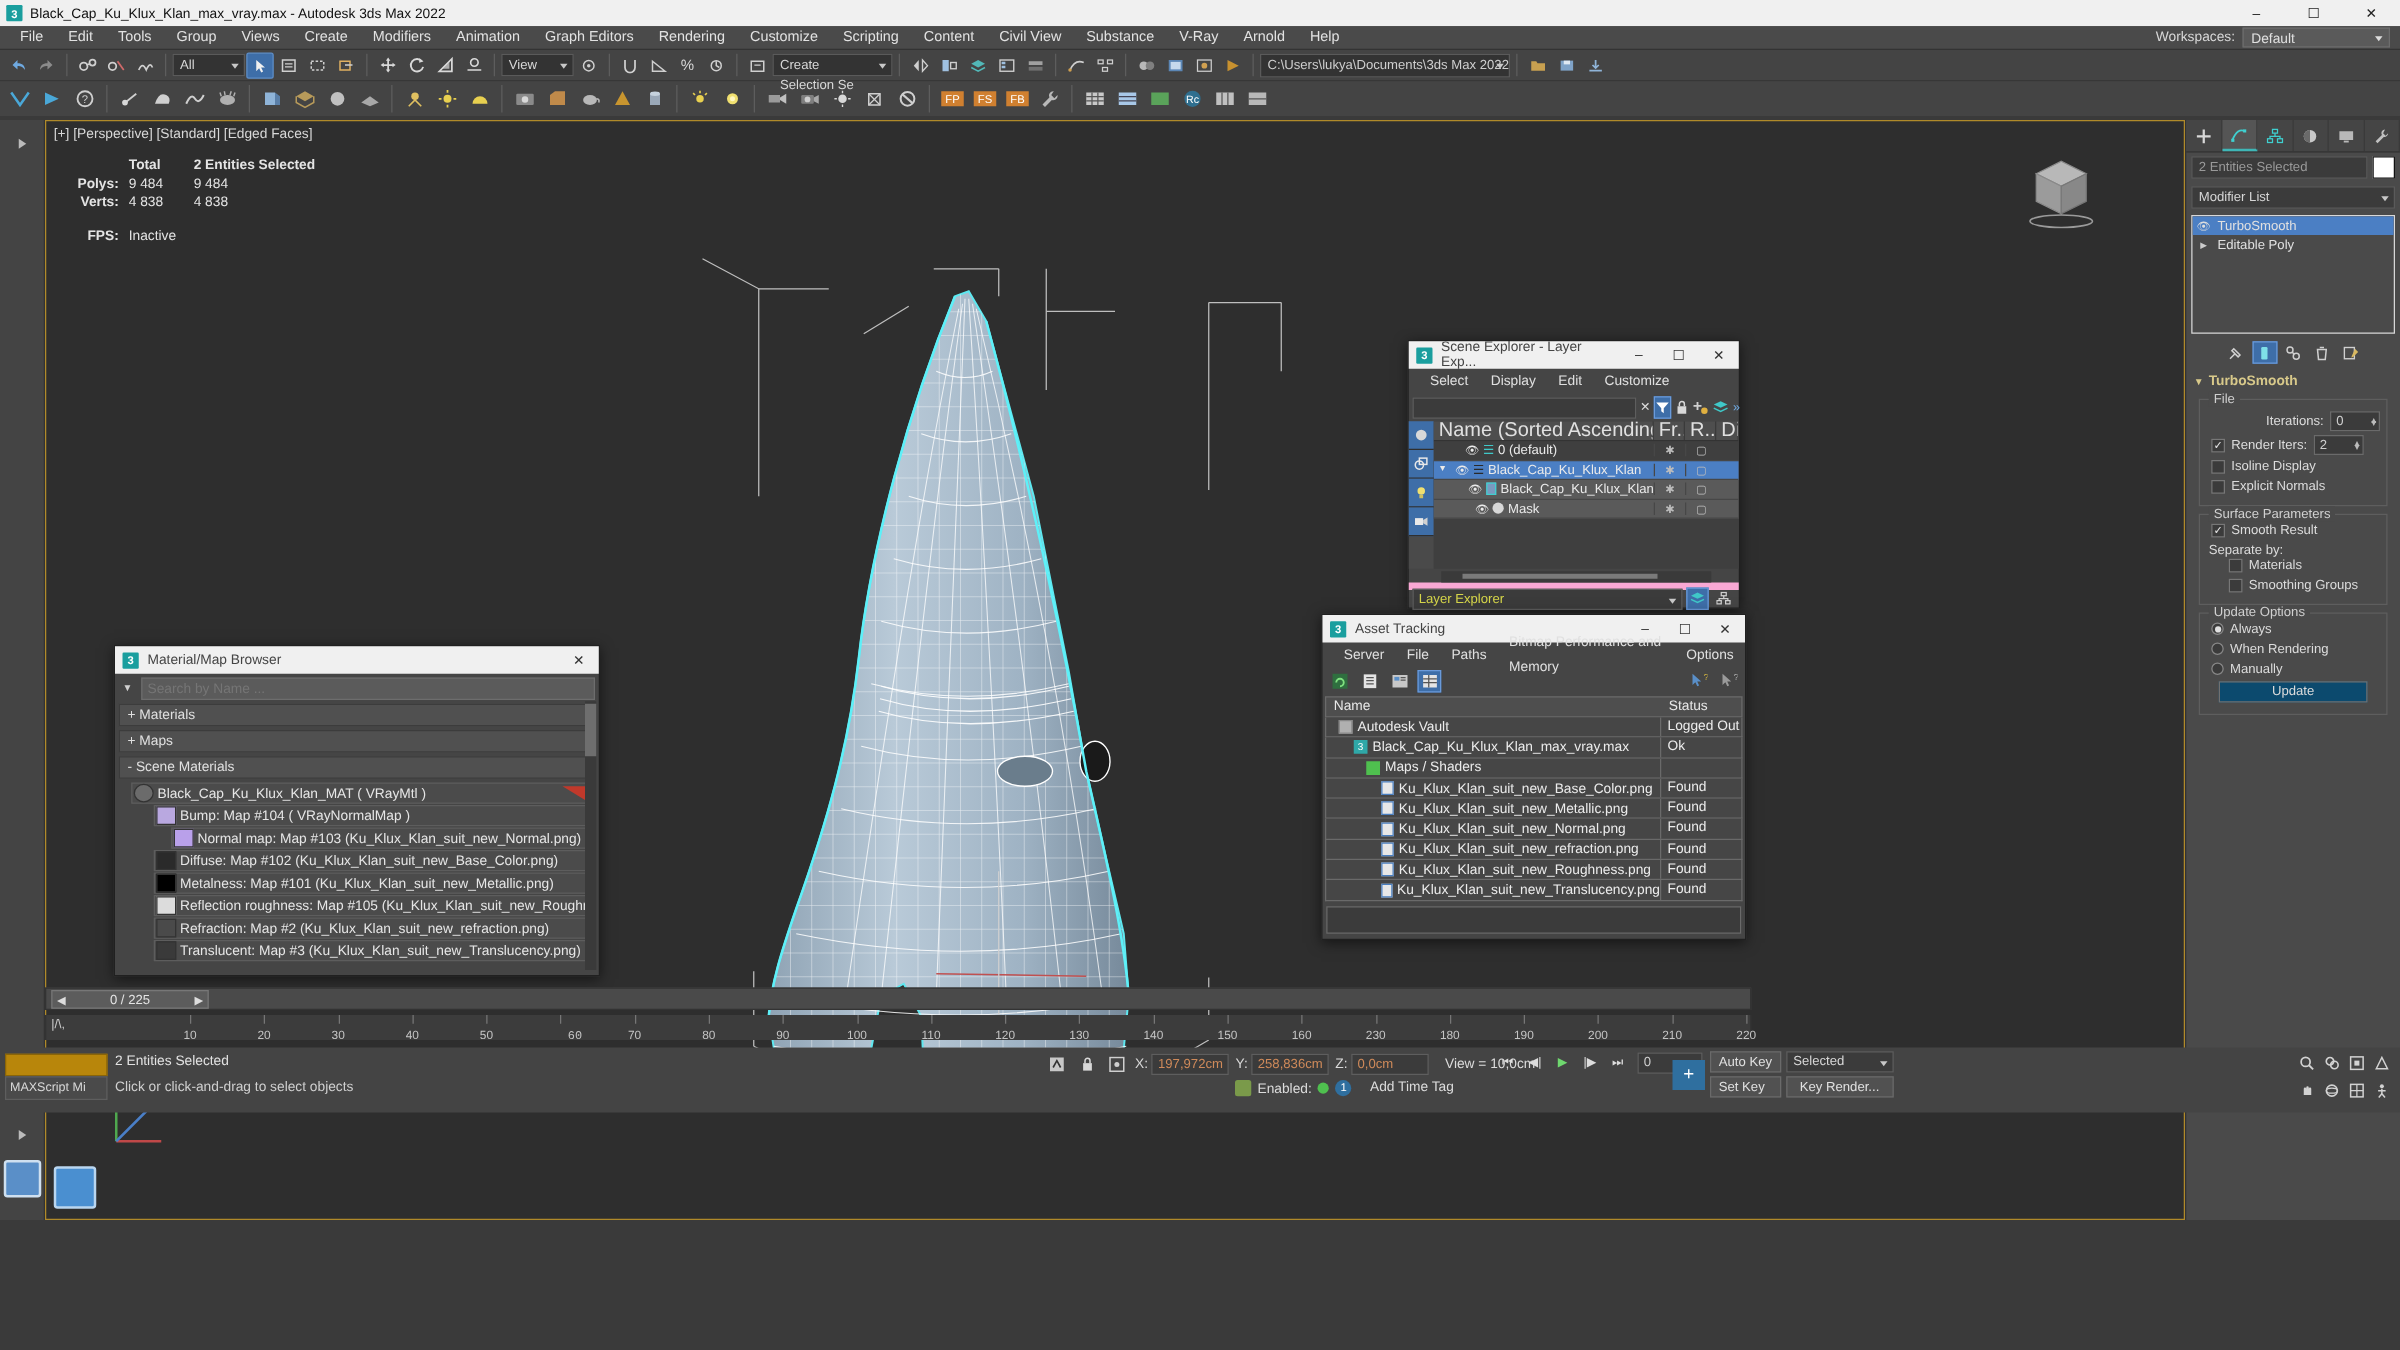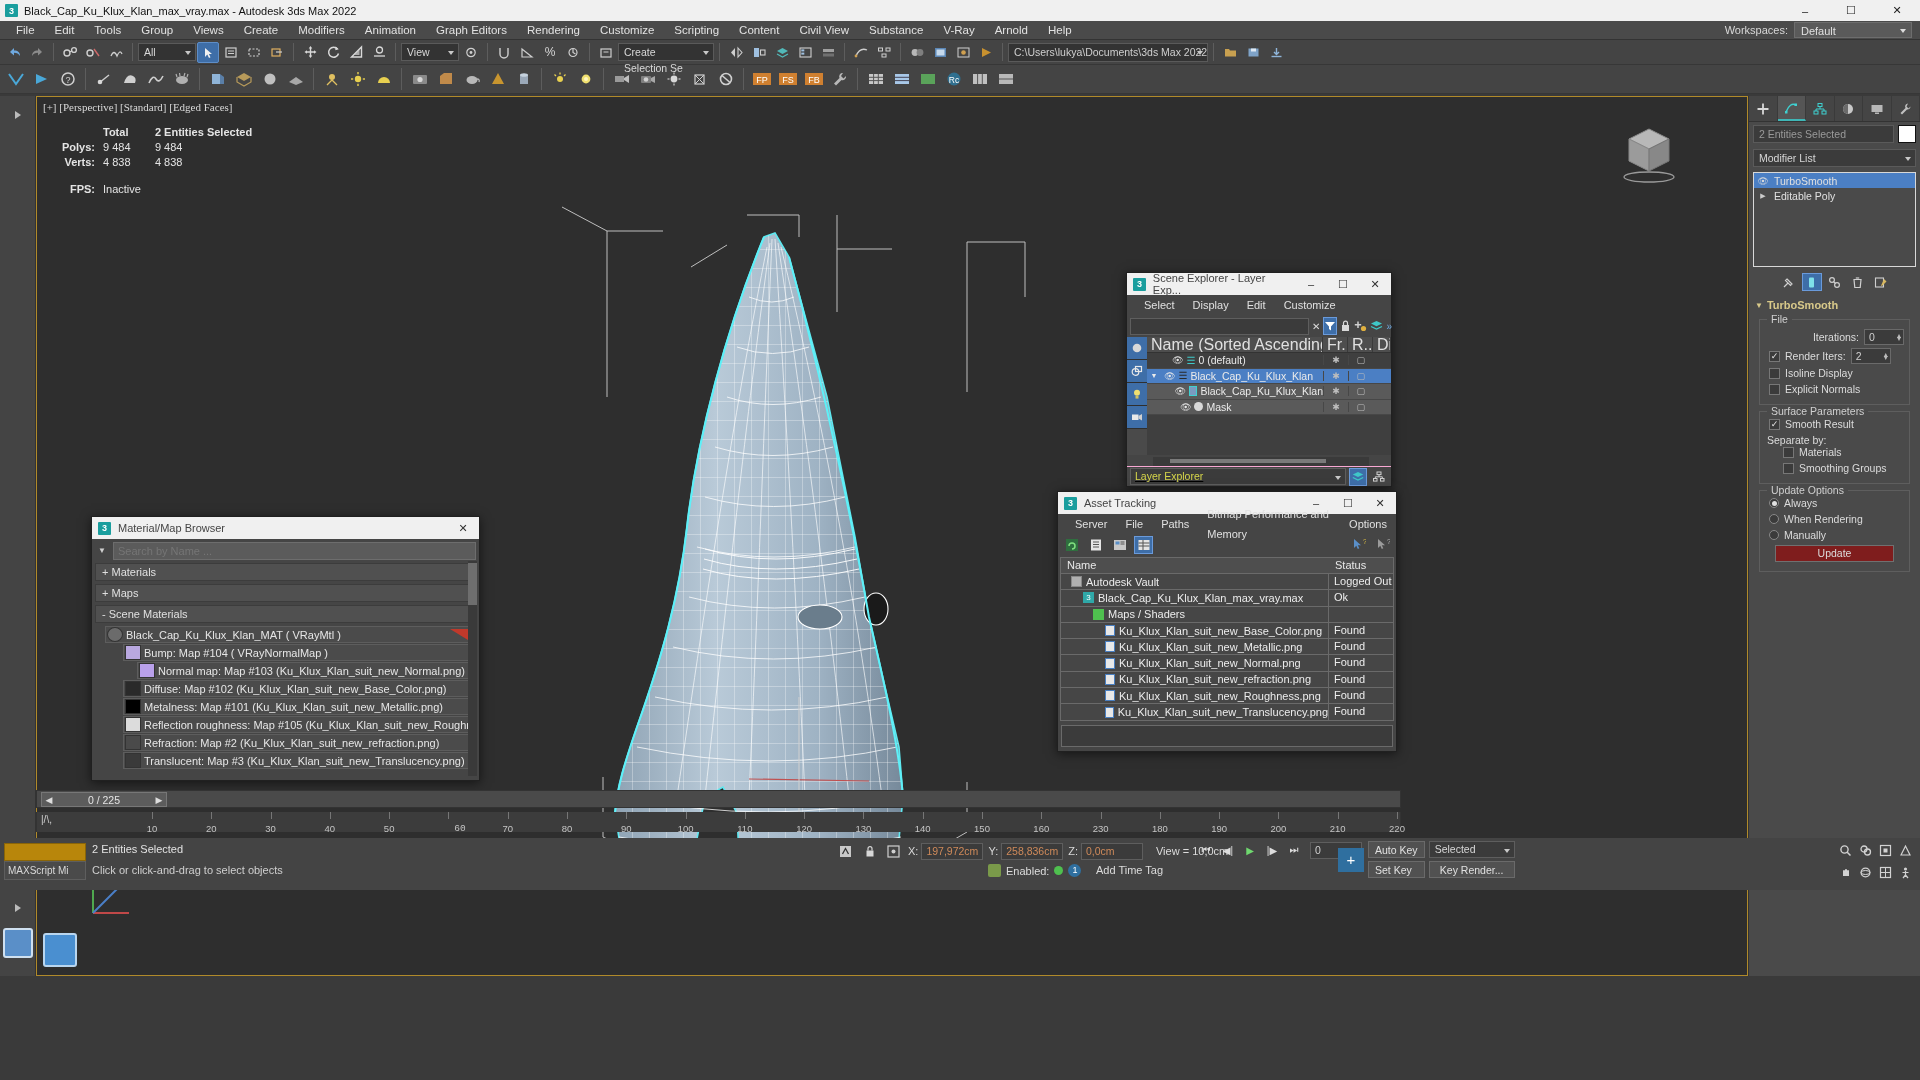--- a/index.html
+++ b/index.html
@@ -53,21 +53,21 @@
 
   
   .main{ position:absolute; top:96px; left:0; width:1920px; height:880px; display:flex; }
 
   
   .leftbar{ width:36px; background:#444; border-right:1px solid #333;
     display:flex; flex-direction:column; align-items:center; padding-top:8px; }
 
   
   .viewport{ position:relative; flex:1; background:#2e2e2e; border:1px solid #b08a2a; overflow:hidden;}
-  .vp-label{ position:absolute; top:4px; left:6px; font-size:11px; color:#d8d8d8;font-family:Liberation Serif, serif; }
+  .vp-label{ position:absolute; top:4px; left:6px; font-size:11px; color:#d8d8d8; }
   .vp-stats{ position:absolute; top:28px; left:8px; font-size:11px; color:#e4e4e4;
     line-height:15px; }
   .vp-stats table{ border-collapse:collapse; }
   .vp-stats td{ padding:0 14px 0 0; font-size:11px; white-space:nowrap; }
   .vp-stats td.lbl{ text-align:right; font-weight:bold; width:58px; padding-right:8px;}
   .vp-stats td.hd{ font-weight:bold; }
 
   
   .viewcube{ position:absolute; top:26px; right:62px; width:72px; height:60px; }
 
@@ -116,21 +116,21 @@
     color:#cfcfcf;font-size:10.5px;line-height:14px;padding-left:4px;position:relative;}
   .spin:after{content:"\25B4\000A";position:absolute;right:2px;top:-1px;font-size:8px;color:#bbb;}
   .spin .dn{position:absolute;right:2px;bottom:-2px;font-size:8px;color:#bbb;}
   .cbrow{ display:flex;align-items:center;gap:5px;margin:0 0 4px 4px;text-align:center; }
   .cb{ width:11px;height:11px;background:#3b3b3b;border:1px solid #777;
     display:inline-flex;align-items:center;justify-content:center;font-size:9px;color:#e6e6e6;}
   .cbl{ font-size:10.5px;color:#dcdcdc; }
   .rb{ width:10px;height:10px;border-radius:50%;background:#3b3b3b;border:1px solid #888;
     display:inline-flex;align-items:center;justify-content:center; }
   .rb.on:after{content:"";width:5px;height:5px;border-radius:50%;background:#e0e0e0;}
-  .btn-full{ margin:4px 10px; background:#7f1d1d;border:1px solid #707070;color:#dcdcdc;
+  .btn-full{ margin:4px 10px; background:#0c4a6e;border:1px solid #707070;color:#dcdcdc;
     font-size:10.5px; text-align:center; height:17px; line-height:15px; }
 
   
   .win{ position:absolute; background:#454545; border:1px solid #202020;
     box-shadow:0 2px 10px rgba(0,0,0,.55); }
   .win-title{ height:22px; background:#f0f0f0; display:flex; align-items:center; padding-left:6px;}
   .win-title .ic{ width:13px;height:13px;background:#1a9e9e;color:#fff;font-size:9px;font-weight:bold;
     display:flex;align-items:center;justify-content:center;margin-right:7px;border-radius:1px;}
   .win-title .tx{ font-size:11px;color:#444; }
   .win-ctrls{ margin-left:auto; display:flex; }
@@ -172,21 +172,21 @@
   .se-hdr{ display:flex; height:16px; background:#4e4e4e; border-bottom:1px solid #333;}
   .se-hdr div{ font-size:16px;color:#e0e0e0;line-height:15px;padding-left:4px;
     border-right:1px solid #3a3a3a; white-space:nowrap; overflow:hidden;}
   .se-row{ display:flex; height:15.5px; align-items:center; border-bottom:1px solid #474747;}
   .se-row.sel{ background:#4b7fc4; }
   .se-row.hl{ background:#5a5a5a; }
   .se-nm{ flex:1; display:flex; align-items:center; gap:3px; font-size:10.5px;color:#eaeaea;
     overflow:hidden; white-space:nowrap;}
   .se-c{ width:25px;text-align:center;font-size:9px;color:#bdbdbd;border-left:1px solid #474747;}
   .se-foot{ display:flex;align-items:center;height:20px;padding:2px 3px;gap:3px;
-    border-top:1px solid #f9a8d4;text-decoration:underline;}
+    border-top:6px solid #f9a8d4;}
   .se-combo{ flex:1;background:#3b3b3b;border:1px solid #5e5e5e;height:17px;
     color:#d6d64a;font-size:10.5px;line-height:15px;padding:0 14px 0 4px;position:relative;}
   .se-combo:after{content:"";position:absolute;right:4px;top:7px;border-left:3.5px solid transparent;
     border-right:3.5px solid transparent;border-top:4px solid #c8c8c8;}
   .se-hbar{ height:9px;background:#3a3a3a;margin:2px 22px 0 26px;position:relative;}
   .se-hbar i{ position:absolute;left:8%;width:72%;top:2px;height:4px;background:#7a7a7a;display:block;}
 
   
   #assettrack{ left:1057px; top:491px; width:340px; height:261px; }
   .at-tools{ display:flex;align-items:center;height:22px;padding:2px 4px;gap:5px;}

